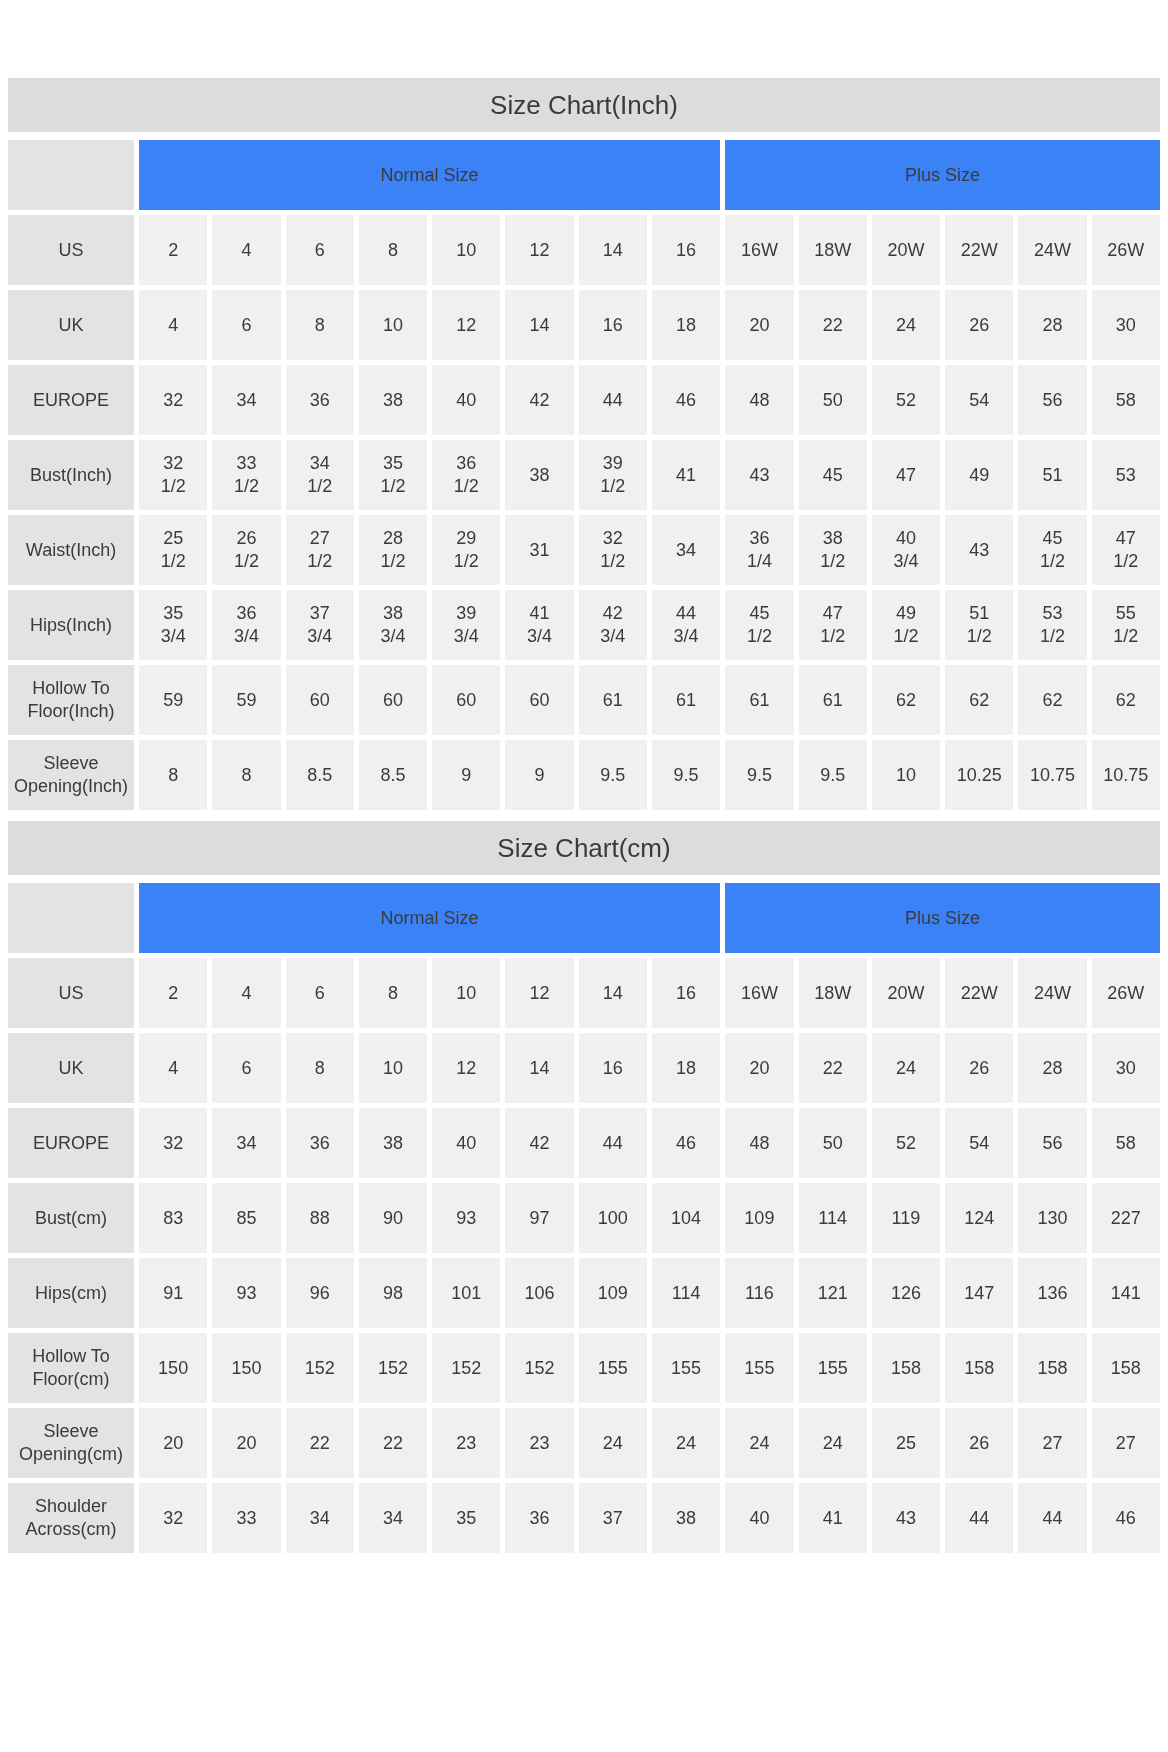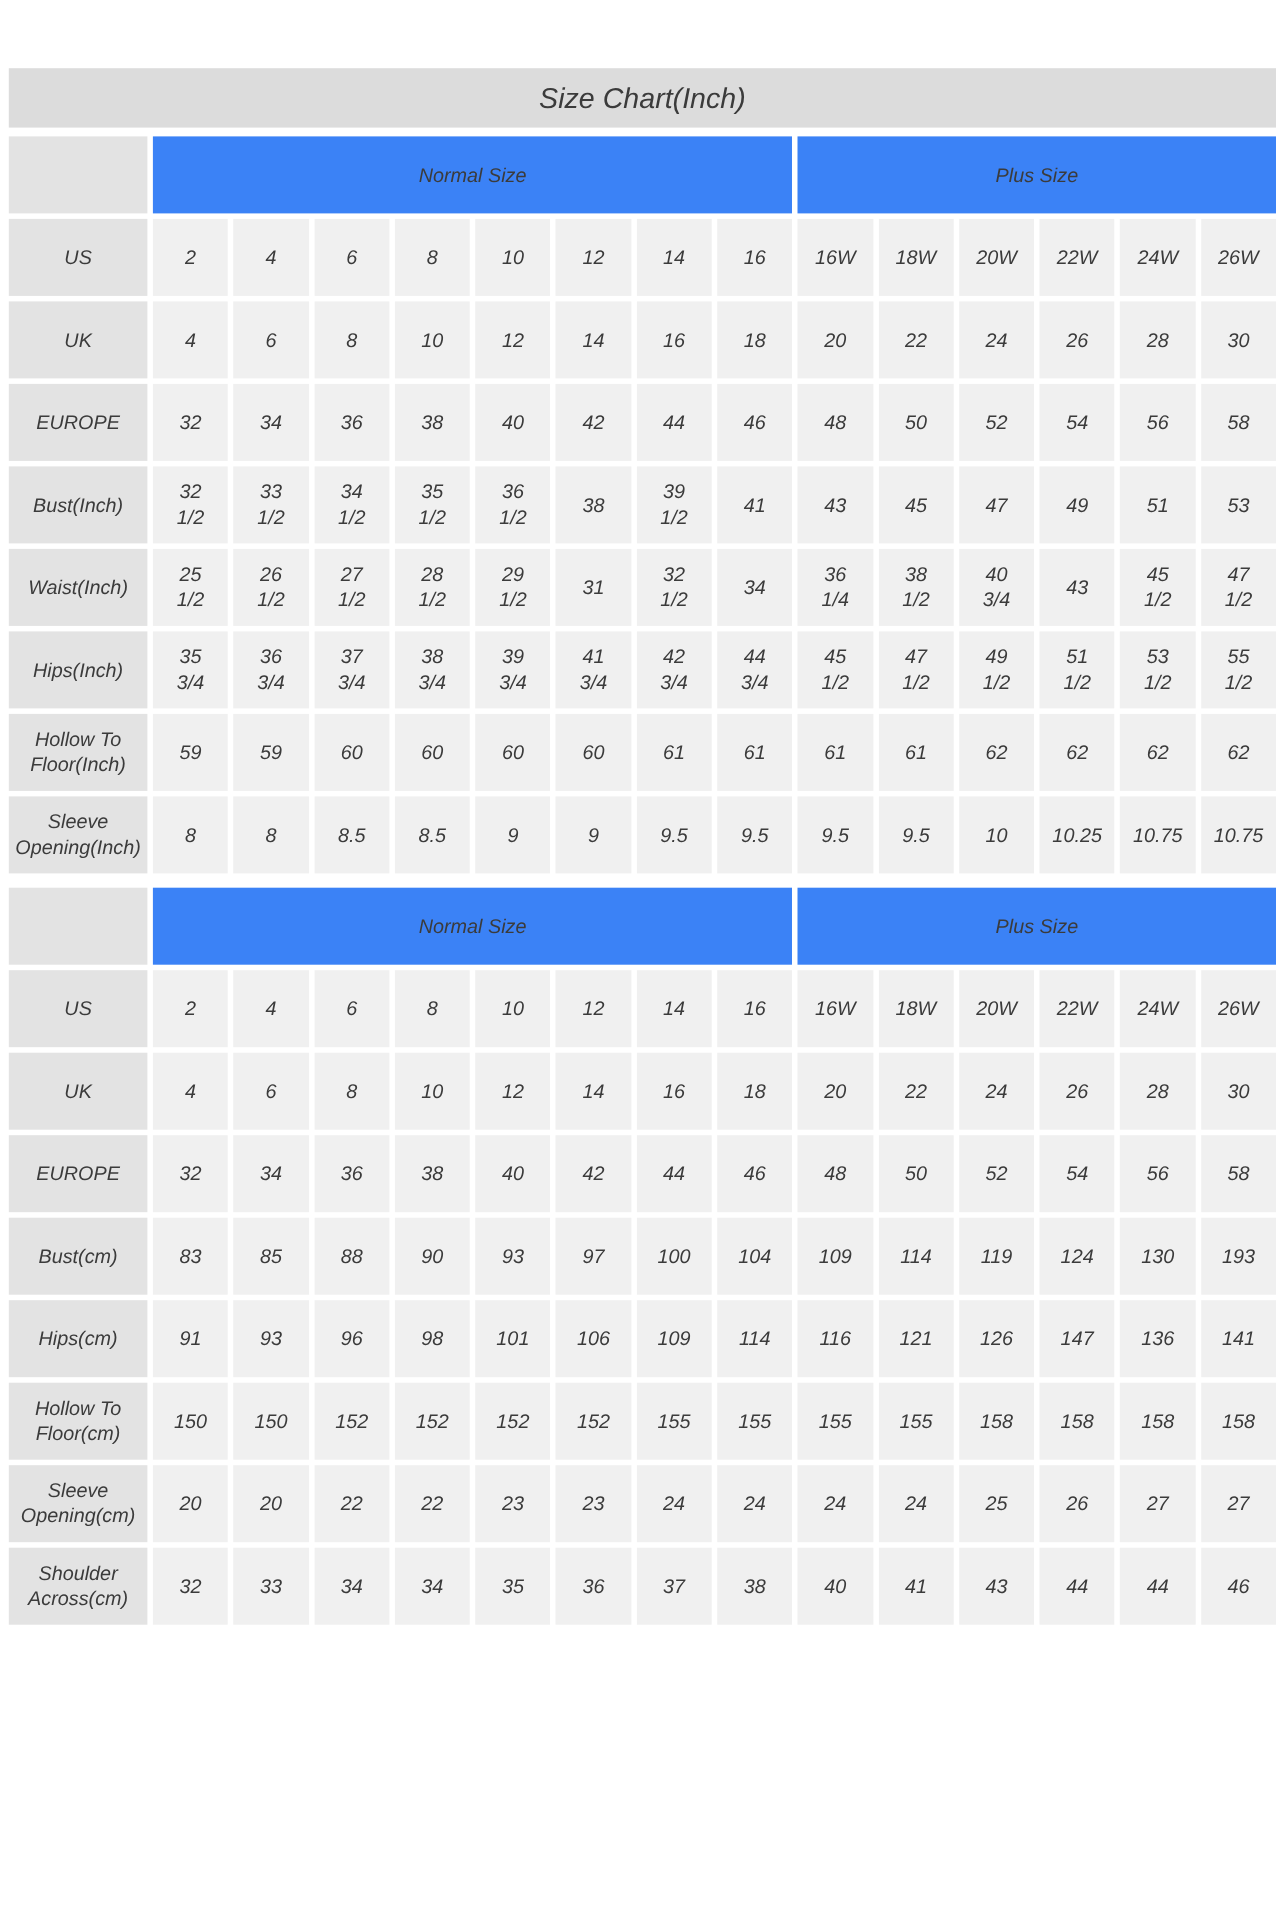--- a/index.html
+++ b/index.html
@@ -6,22 +6,21 @@
     margin: 0;
     padding: 0;
     background: #ffffff;
     width: 1168px;
     height: 1752px;
     overflow: hidden;
     font-family: "Liberation Sans", "DejaVu Sans", sans-serif;
     color: #3b3b3b;
   }
   .page {
-    padding: 0 8px;
-    font-style: italic;
+    padding: 16px 8px;
   }
   .title-bar {
     background: #dcdcdc;
     height: 54px;
     line-height: 54px;
     text-align: center;
     font-size: 26px;
     color: #3b3b3b;
   }
   .title-bar.first { margin-top: 62px; }
@@ -232,20 +231,21 @@
           <td class="data-cell">9.5</td>
           <td class="data-cell">9.5</td>
           <td class="data-cell">10</td>
           <td class="data-cell">10.25</td>
           <td class="data-cell">10.75</td>
           <td class="data-cell">10.75</td>
         </tr>
       </tbody>
   </table>
 
+  <div class="title-bar second">Size Chart(cm)</div>
   <table class="size-table">
     <thead>
         <tr>
           <td class="label-cell"></td>
           <td colspan="8" class="group-cell">Normal Size</td>
           <td colspan="6" class="group-cell">Plus Size</td>
         </tr>
       </thead>
     <tbody>
         <tr>
@@ -307,21 +307,21 @@
           <td class="data-cell">90</td>
           <td class="data-cell">93</td>
           <td class="data-cell">97</td>
           <td class="data-cell">100</td>
           <td class="data-cell">104</td>
           <td class="data-cell">109</td>
           <td class="data-cell">114</td>
           <td class="data-cell">119</td>
           <td class="data-cell">124</td>
           <td class="data-cell">130</td>
-          <td class="data-cell">193</td>
+          <td class="data-cell">227</td>
         </tr>
         <tr>
           <td class="label-cell">Hips(cm)</td>
           <td class="data-cell">91</td>
           <td class="data-cell">93</td>
           <td class="data-cell">96</td>
           <td class="data-cell">98</td>
           <td class="data-cell">101</td>
           <td class="data-cell">106</td>
           <td class="data-cell">109</td>

